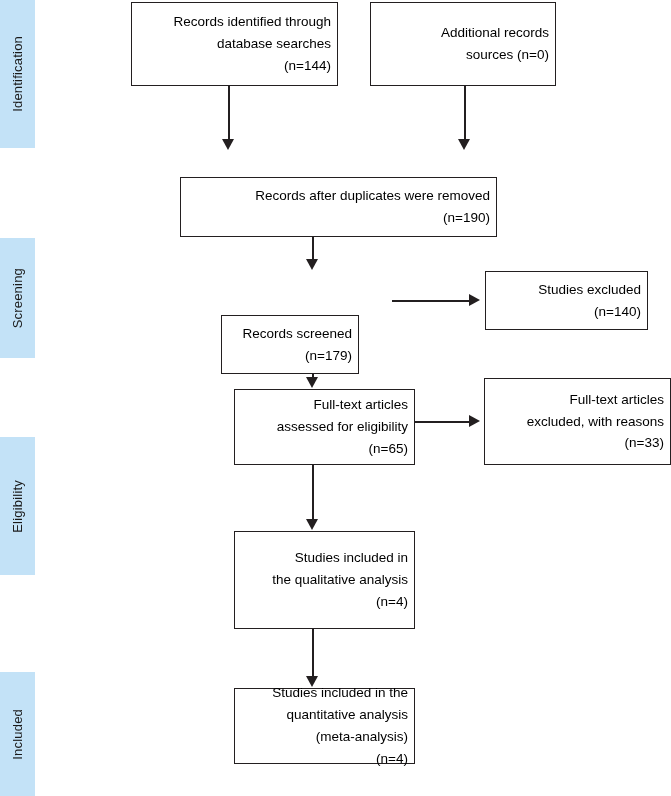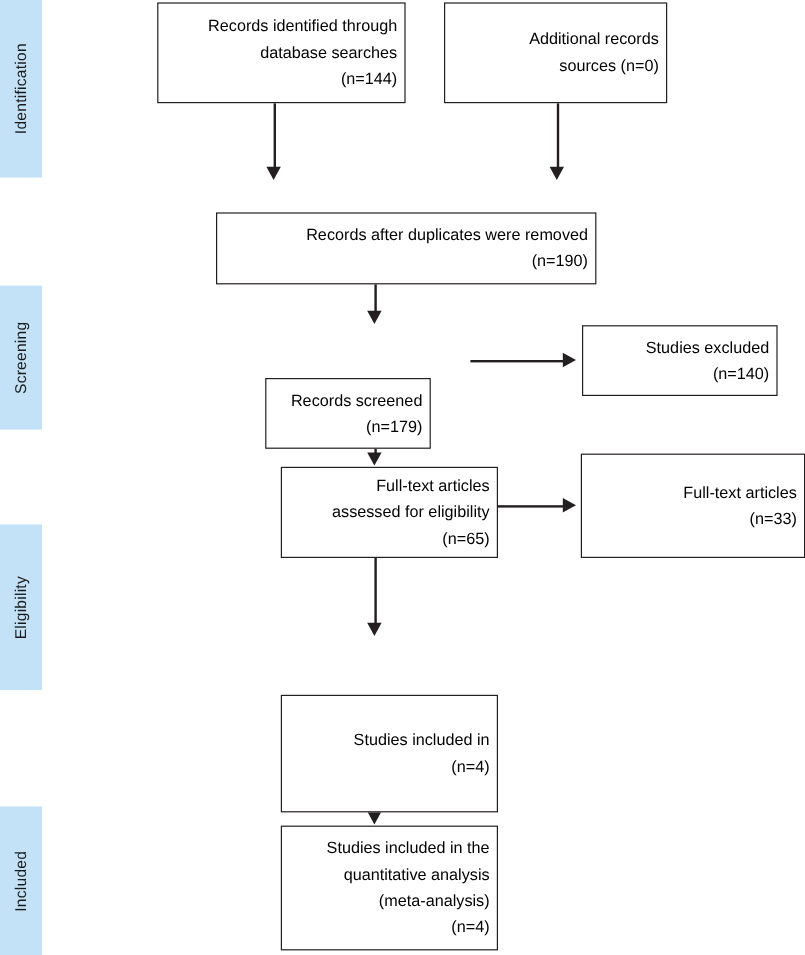--- a/index.html
+++ b/index.html
@@ -160,28 +160,30 @@
   </div>
 
   <div class="flow-box" style="left:234px;top:389px;width:181px;height:76px;">
     <div class="line">Full-text articles</div>
     <div class="line">assessed for eligibility</div>
     <div class="line">(n=65)</div>
   </div>
 
   <div class="flow-box" style="left:484px;top:378px;width:187px;height:87px;">
     <div class="line">Full-text articles</div>
+    <div class="line">excluded, with reasons</div>
     <div class="line">(n=33)</div>
   </div>
 
-  <div class="flow-box" style="left:234px;top:531px;width:181px;height:98px;margin-top:48px;">
+  <div class="flow-box" style="left:234px;top:531px;width:181px;height:98px;">
     <div class="line">Studies included in</div>
+    <div class="line">the qualitative analysis</div>
     <div class="line">(n=4)</div>
   </div>
 
-  <div class="flow-box" style="left:234px;top:688px;width:181px;height:104px;padding-left:48px;">
+  <div class="flow-box" style="left:234px;top:688px;width:181px;height:76px;padding-left:48px;">
     <div class="line">Studies included in the</div>
     <div class="line">quantitative analysis</div>
     <div class="line">(meta-analysis)</div>
     <div class="line">(n=4)</div>
   </div>
 
 </div>
 
 </body></html>

